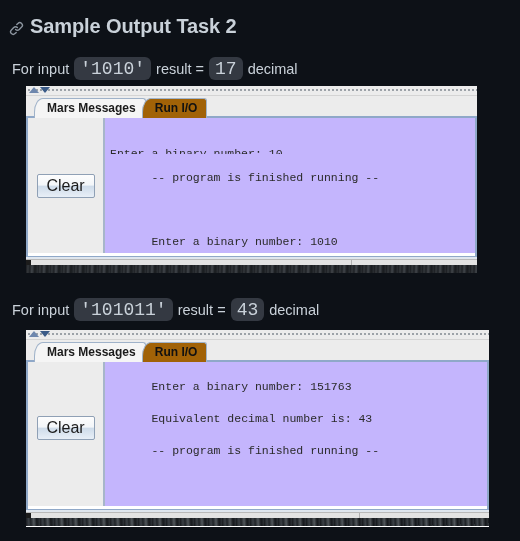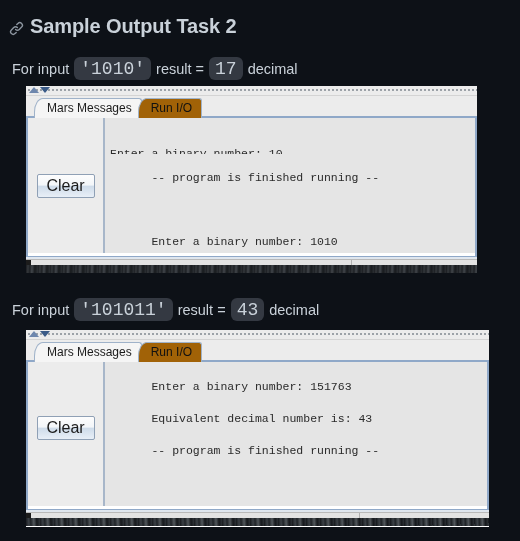--- a/index.html
+++ b/index.html
@@ -125,21 +125,21 @@
     left: 0; right: 0; bottom: 0;
     height: 2px;
     background: #8fa8c8;
   }
   .tab {
     position: relative;
     z-index: 2;
     height: 20px;
     line-height: 19px;
     font-size: 12px;
-    font-weight: normal;
+    font-weight: bold;
     color: #1b1b1b;
     padding: 0 9px 0 12px;
     border: 1px solid #9fb2c9;
     border-bottom: none;
     border-top-left-radius: 9px 14px;
     border-top-right-radius: 3px;
     background: #f5f5f5;
     box-sizing: border-box;
     white-space: nowrap;
     margin-right: -4px;
@@ -184,21 +184,21 @@
     border-radius: 2px;
     cursor: default;
     display: flex;
     align-items: center;
     justify-content: center;
     box-sizing: border-box;
   }
 
   .console {
     flex: 1 1 auto;
-    background: #e5e5e5;
+    background: #c4b5fd;
     border-left: 1px solid #a7b6c9;
     font-family: "Liberation Mono", monospace;
     font-size: 11.5px;
     line-height: 16px;
     color: #2a2a2a;
     padding: 1px 0 0 5px;
     overflow: hidden;
     box-sizing: border-box;
     white-space: pre;
     position: relative;

